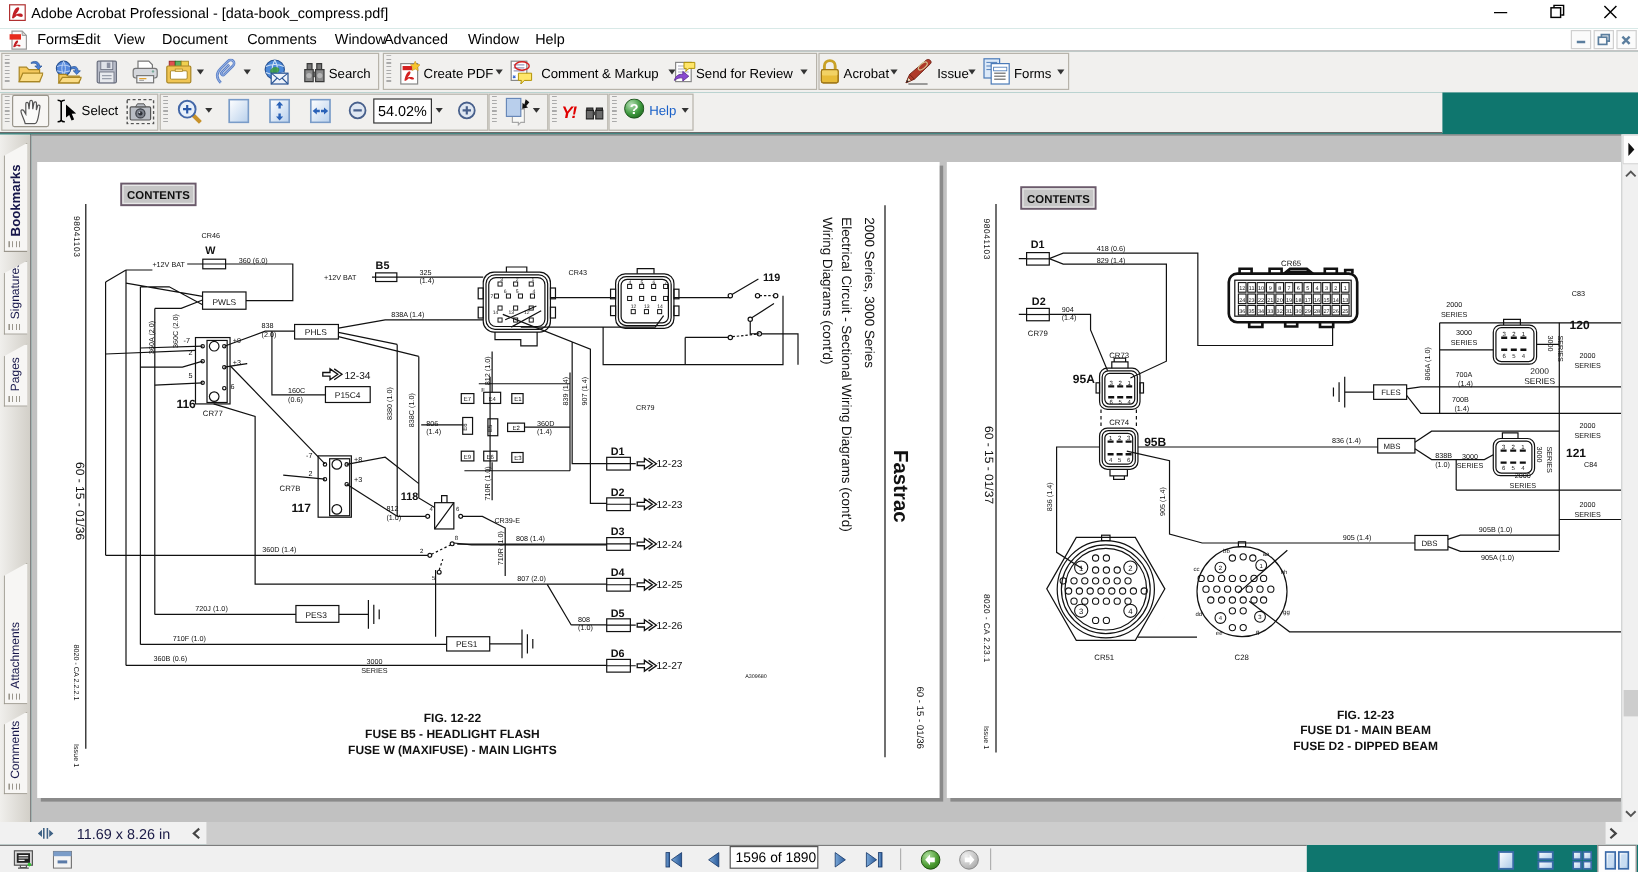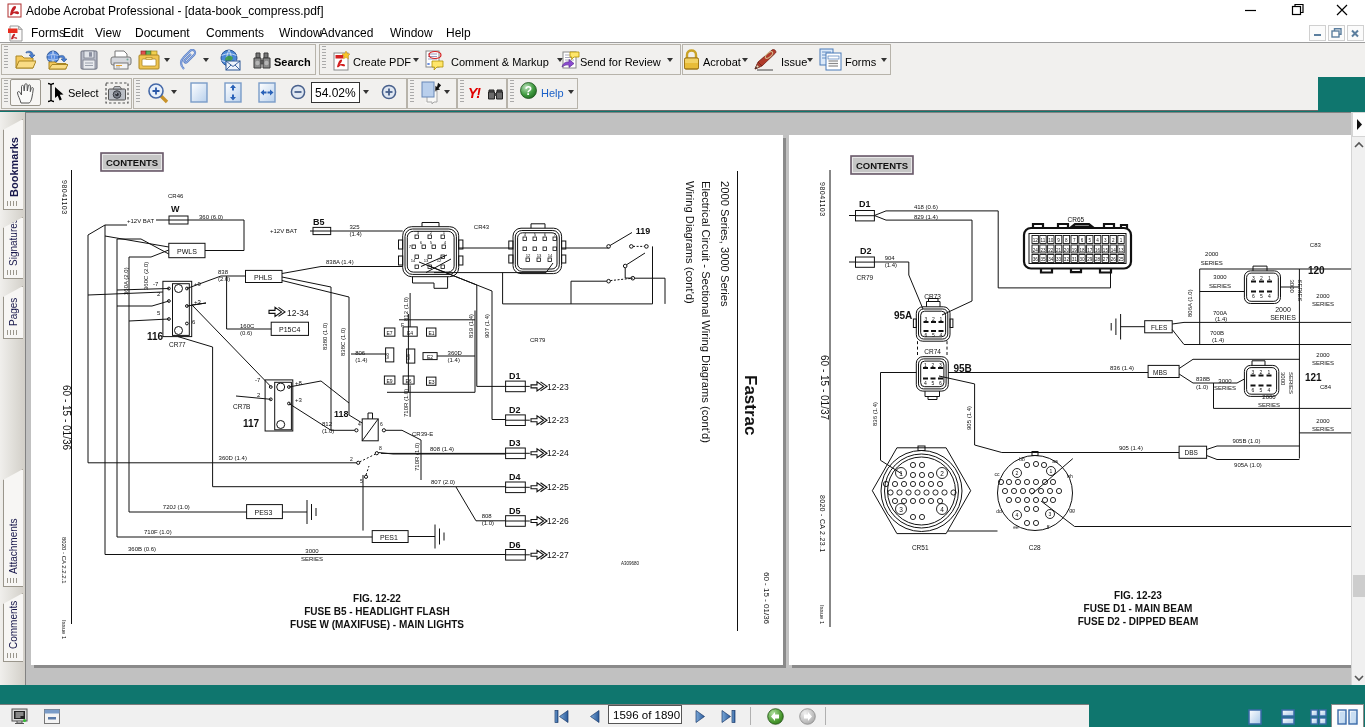--- a/index.html
+++ b/index.html
@@ -10,21 +10,21 @@
 
 #titlebar { left:0; top:0; width:1365px; height:24px; background:#ffffff; }
 #title-text { left:26px; top:4px; font-size:12px; color:#000; }
 
 #menubar { left:0; top:24px; width:1365px; height:19px; background:#ffffff; border-bottom:1px solid #9d9d9d; }
 .menu-item { position:absolute; top:2px; font-size:12px; color:#000; }
 
 .mdi-btn { position:absolute; top:1px; width:17px; height:16px; background:#fbfbfb; border:1px solid #d0d0d0; }
 
 #toolbar1 { left:0; top:43px; width:1365px; height:34px; background:#f1f0ee; }
-#toolbar2 { left:0; top:77px; width:1318px; height:34px; background:#f1f0ee; border-bottom:1px solid #696969; }
+#toolbar2 { left:0; top:77px; width:1202px; height:34px; background:#f1f0ee; border-bottom:1px solid #696969; }
 .tbgroup { position:absolute; top:1px; height:31px; border:1px solid #b7b3aa; background:#f1f0ee; }
 .grip { position:absolute; left:2px; top:3px; width:4px; height:24px;
   background-image:repeating-linear-gradient(to bottom,#aaa 0 1px,transparent 1px 3px); }
 .tbtext { position:absolute; font-size:11px; color:#000; }
 .dd { position:absolute; width:0; height:0; border-left:3.5px solid transparent; border-right:3.5px solid transparent; border-top:4px solid #333; }
 
 #tabstrip { left:0; top:112px; width:26px; height:573px; background:linear-gradient(to right,#f0efec,#d2cfc8); border-right:1px solid #828282; }
 .ltab { position:absolute; left:3px; width:20px; background:#f7f6f4; border:1px solid #9a968c; border-right:none;
   clip-path:polygon(0 11px, 100% 0, 100% 100%, 0 100%); }
 .ltab .lbl { position:absolute; left:4px; top:100%; margin-top:-12px; transform-origin:0 0; transform:rotate(-90deg); font-size:10px; color:#16164a; white-space:nowrap; }
@@ -153,21 +153,21 @@
     </svg>
 
     <svg class="abs" style="left:252px;top:7px" width="20" height="20" viewBox="0 0 20 20">
       <path d="M4 3 h4 v5 h-4 z M12 3 h4 v5 h-4 z" fill="#777" stroke="#3a3a3a"></path>
       <path d="M2 8 h7 v10 h-7 z" fill="#8a8a8a" stroke="#3a3a3a"></path>
       <path d="M11 8 h7 v10 h-7 z" fill="#8a8a8a" stroke="#3a3a3a"></path>
       <rect x="9" y="10" width="2" height="4" fill="#666" stroke="#3a3a3a" stroke-width="0.6"></rect>
       <circle cx="5.5" cy="13" r="2.2" fill="#b5b5b5"></circle>
         <circle cx="14.5" cy="13" r="2.2" fill="#b5b5b5"></circle>
     </svg>
-    <div class="tbtext" style="left:274px;top:13px;font-weight:bold">Search</div>
+    <div class="tbtext" style="left:274px;top:13px;font-weight:normal">Search</div>
 
     <svg class="abs" style="left:332px;top:7px" width="20" height="21" viewBox="0 0 20 21">
       <rect x="2" y="3" width="14" height="17" fill="#fff" stroke="#888"></rect>
       <rect x="3.5" y="5" width="8" height="3.5" fill="#d42020"></rect>
       <path d="M5 17 C6 12 8 9 9.5 9.5 C11 10 9.5 12.5 7.5 14.5 C10 13.8 13 14 13 15.5 C13 17 10.5 16.2 8.8 15.2 C7 16.8 5.8 18 5 17 Z" fill="#d42020"></path>
       <path d="M14 1 l1.2 2.6 2.8 .4 -2 2 .5 2.8 -2.5-1.3 -2.5 1.3 .5-2.8 -2-2 2.8-.4 Z" fill="#f7c52c" stroke="#c89010" stroke-width="0.5"></path>
     </svg>
     <div class="tbtext" style="left:353px;top:13px">Create PDF</div>
     <div class="dd" style="left:413px;top:15px"></div>
 
@@ -1043,20 +1043,34 @@
     </div>
     <svg class="abs" style="left:0;top:26px" width="14" height="14">
         <path d="M3 9 L7 5 L11 9" fill="none" stroke="#555" stroke-width="1.6"></path>
       </svg>
     <div class="abs" style="left:1px;top:463px;width:12px;height:22px;background:#cdcdcd"></div>
     <svg class="abs" style="left:0;top:559px" width="14" height="14">
         <path d="M3 5 L7 9 L11 5" fill="none" stroke="#555" stroke-width="1.6"></path>
       </svg>
   </div>
 
+  <div id="statusrow" class="abs">
+    <svg class="abs" style="left:30px;top:3px" width="16" height="13">
+        <path d="M6.5 2 v9 M9.5 2 v9" stroke="#3f6285" stroke-width="1.3"></path>
+        <path d="M5 3.5 L1.5 6.5 L5 9.5 Z M11 3.5 L14.5 6.5 L11 9.5 Z" fill="#3f6285"></path>
+      </svg>
+    <div class="abs" style="left:64px;top:3px;font-size:12px;color:#1a1a46">11.69 x 8.26 in</div>
+    <svg class="abs" style="left:158px;top:3px" width="12" height="13">
+        <path d="M8 2.5 L3.5 6.5 L8 10.5" fill="none" stroke="#444" stroke-width="1.8"></path>
+      </svg>
+    <div id="hscrolltrack" class="abs" style="width:1166px"></div>
+    <svg class="abs" style="left:1338px;top:3px" width="12" height="13">
+        <path d="M4 2.5 L8.5 6.5 L4 10.5" fill="none" stroke="#444" stroke-width="1.8"></path>
+      </svg>
+  </div>
 
   <div id="bottombar" class="abs">
 
     <svg class="abs" style="left:11px;top:3px" width="17" height="17" viewBox="0 0 17 17">
       <rect x="1" y="1" width="15" height="12" fill="#d8d8d8" stroke="#555"></rect>
       <rect x="3" y="3" width="11" height="8" fill="#222"></rect>
       <path d="M4.5 5 h8 M4.5 7 h8 M4.5 9 h5" stroke="#eee" stroke-width="1"></path>
       <circle cx="13.5" cy="12.5" r="1.5" fill="#30c030"></circle>
       <path d="M6 13 L6 15 L11 15 L11 13 M4 15.5 h9" stroke="#555" fill="none"></path>
     </svg>

